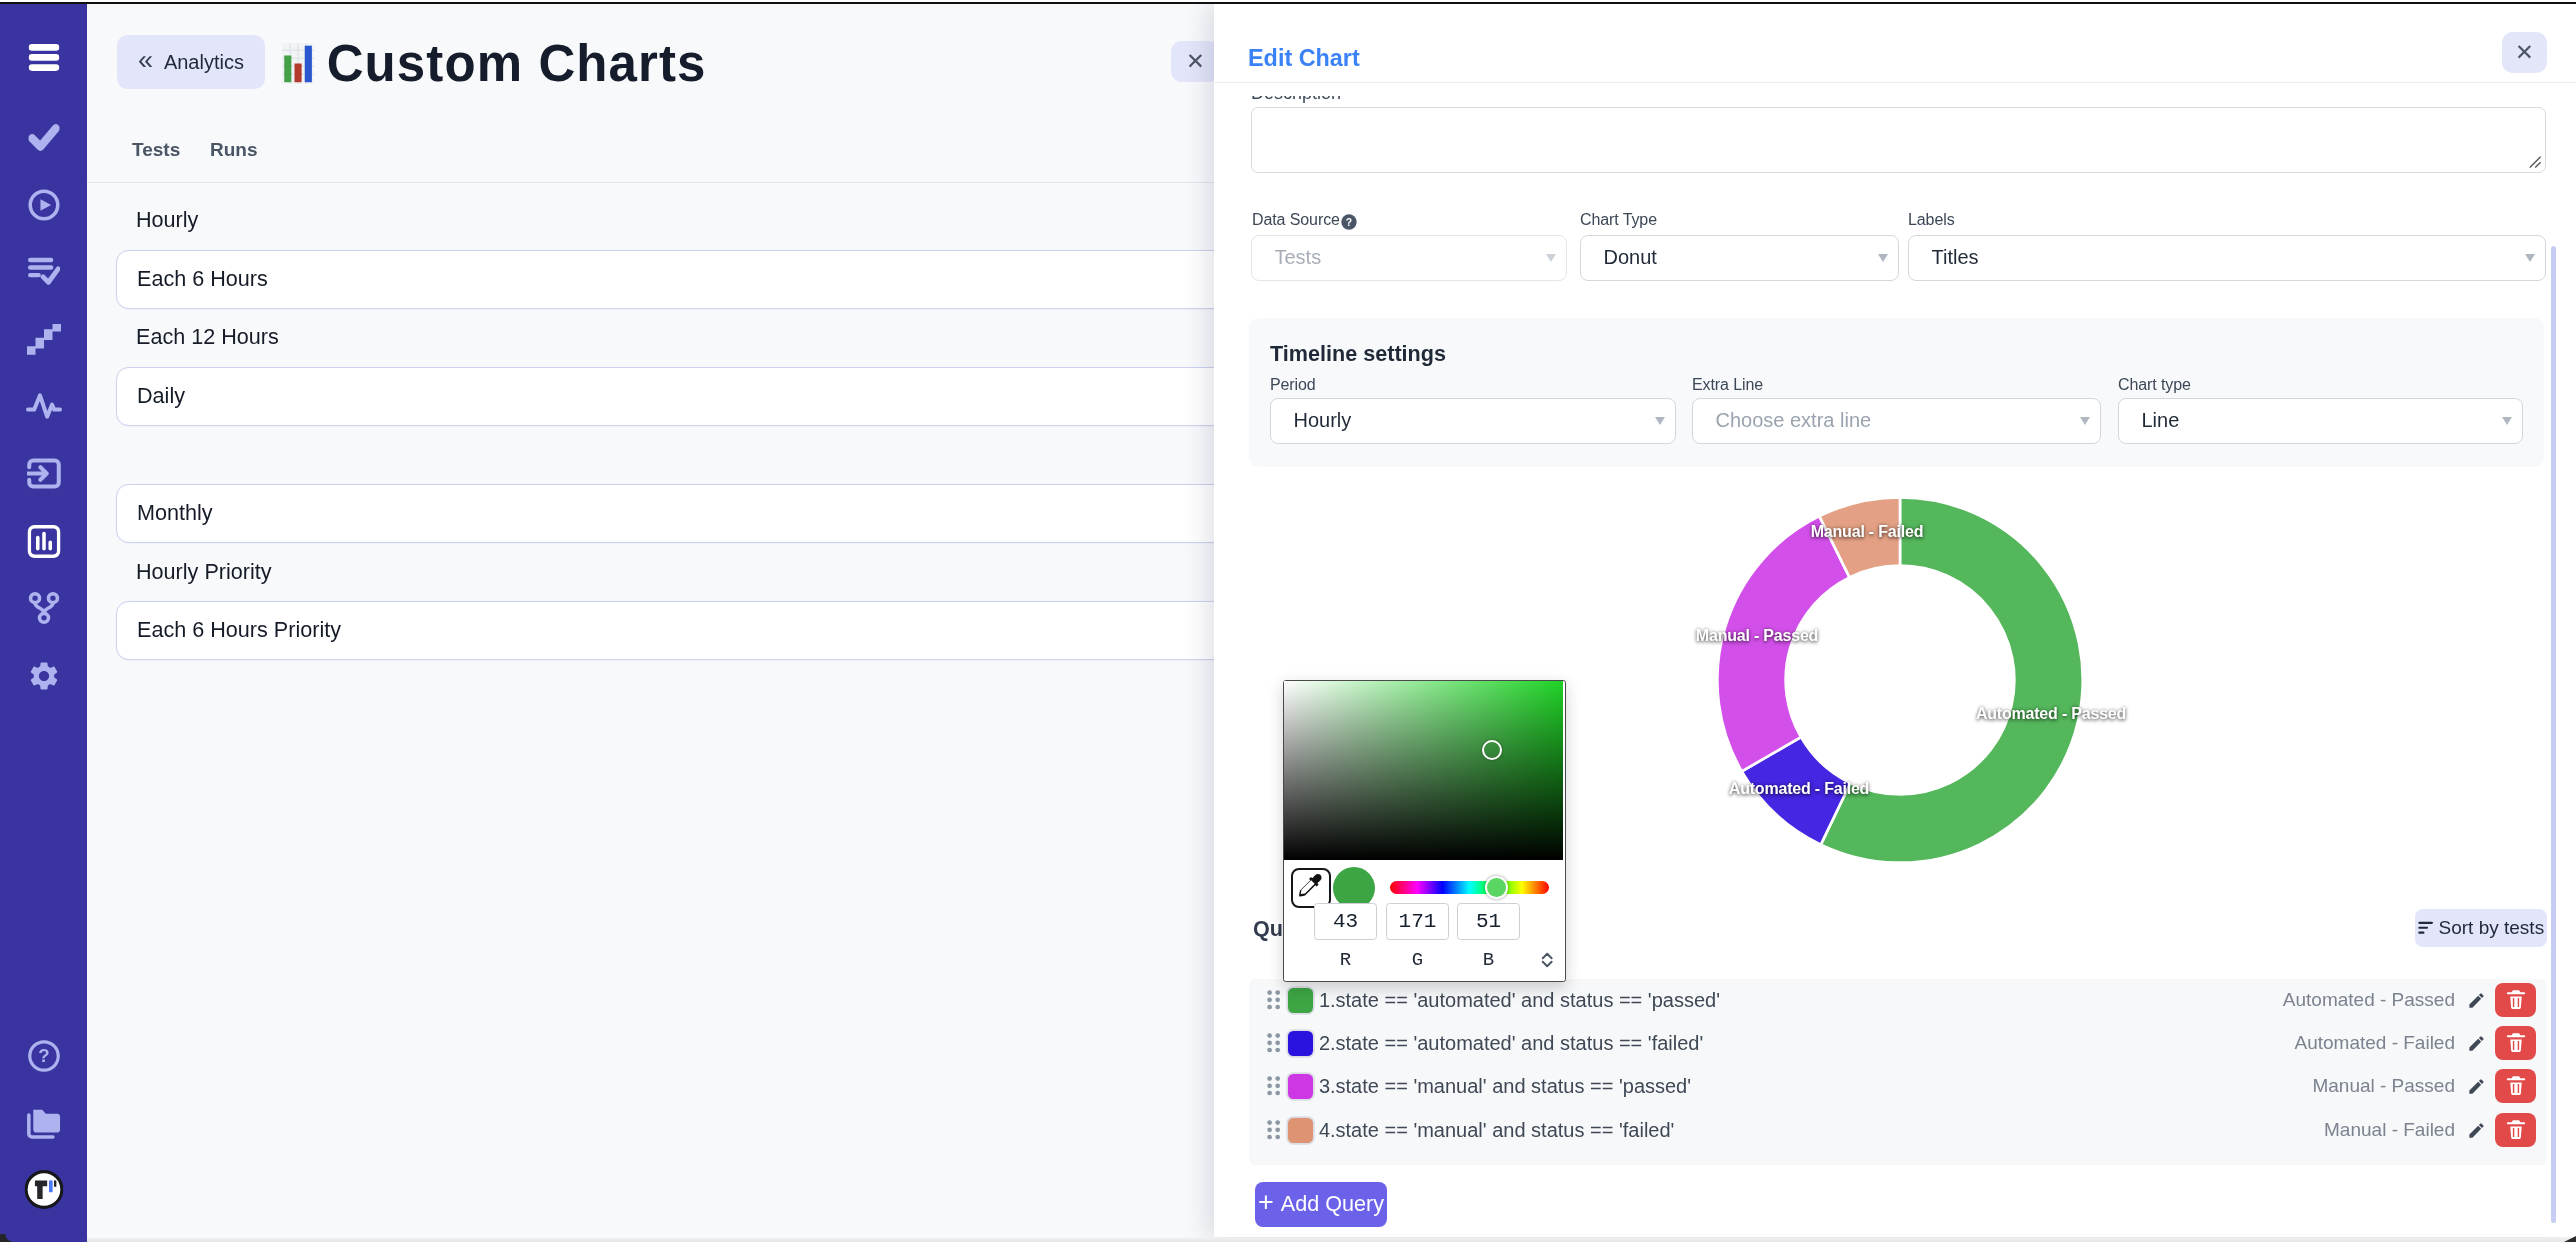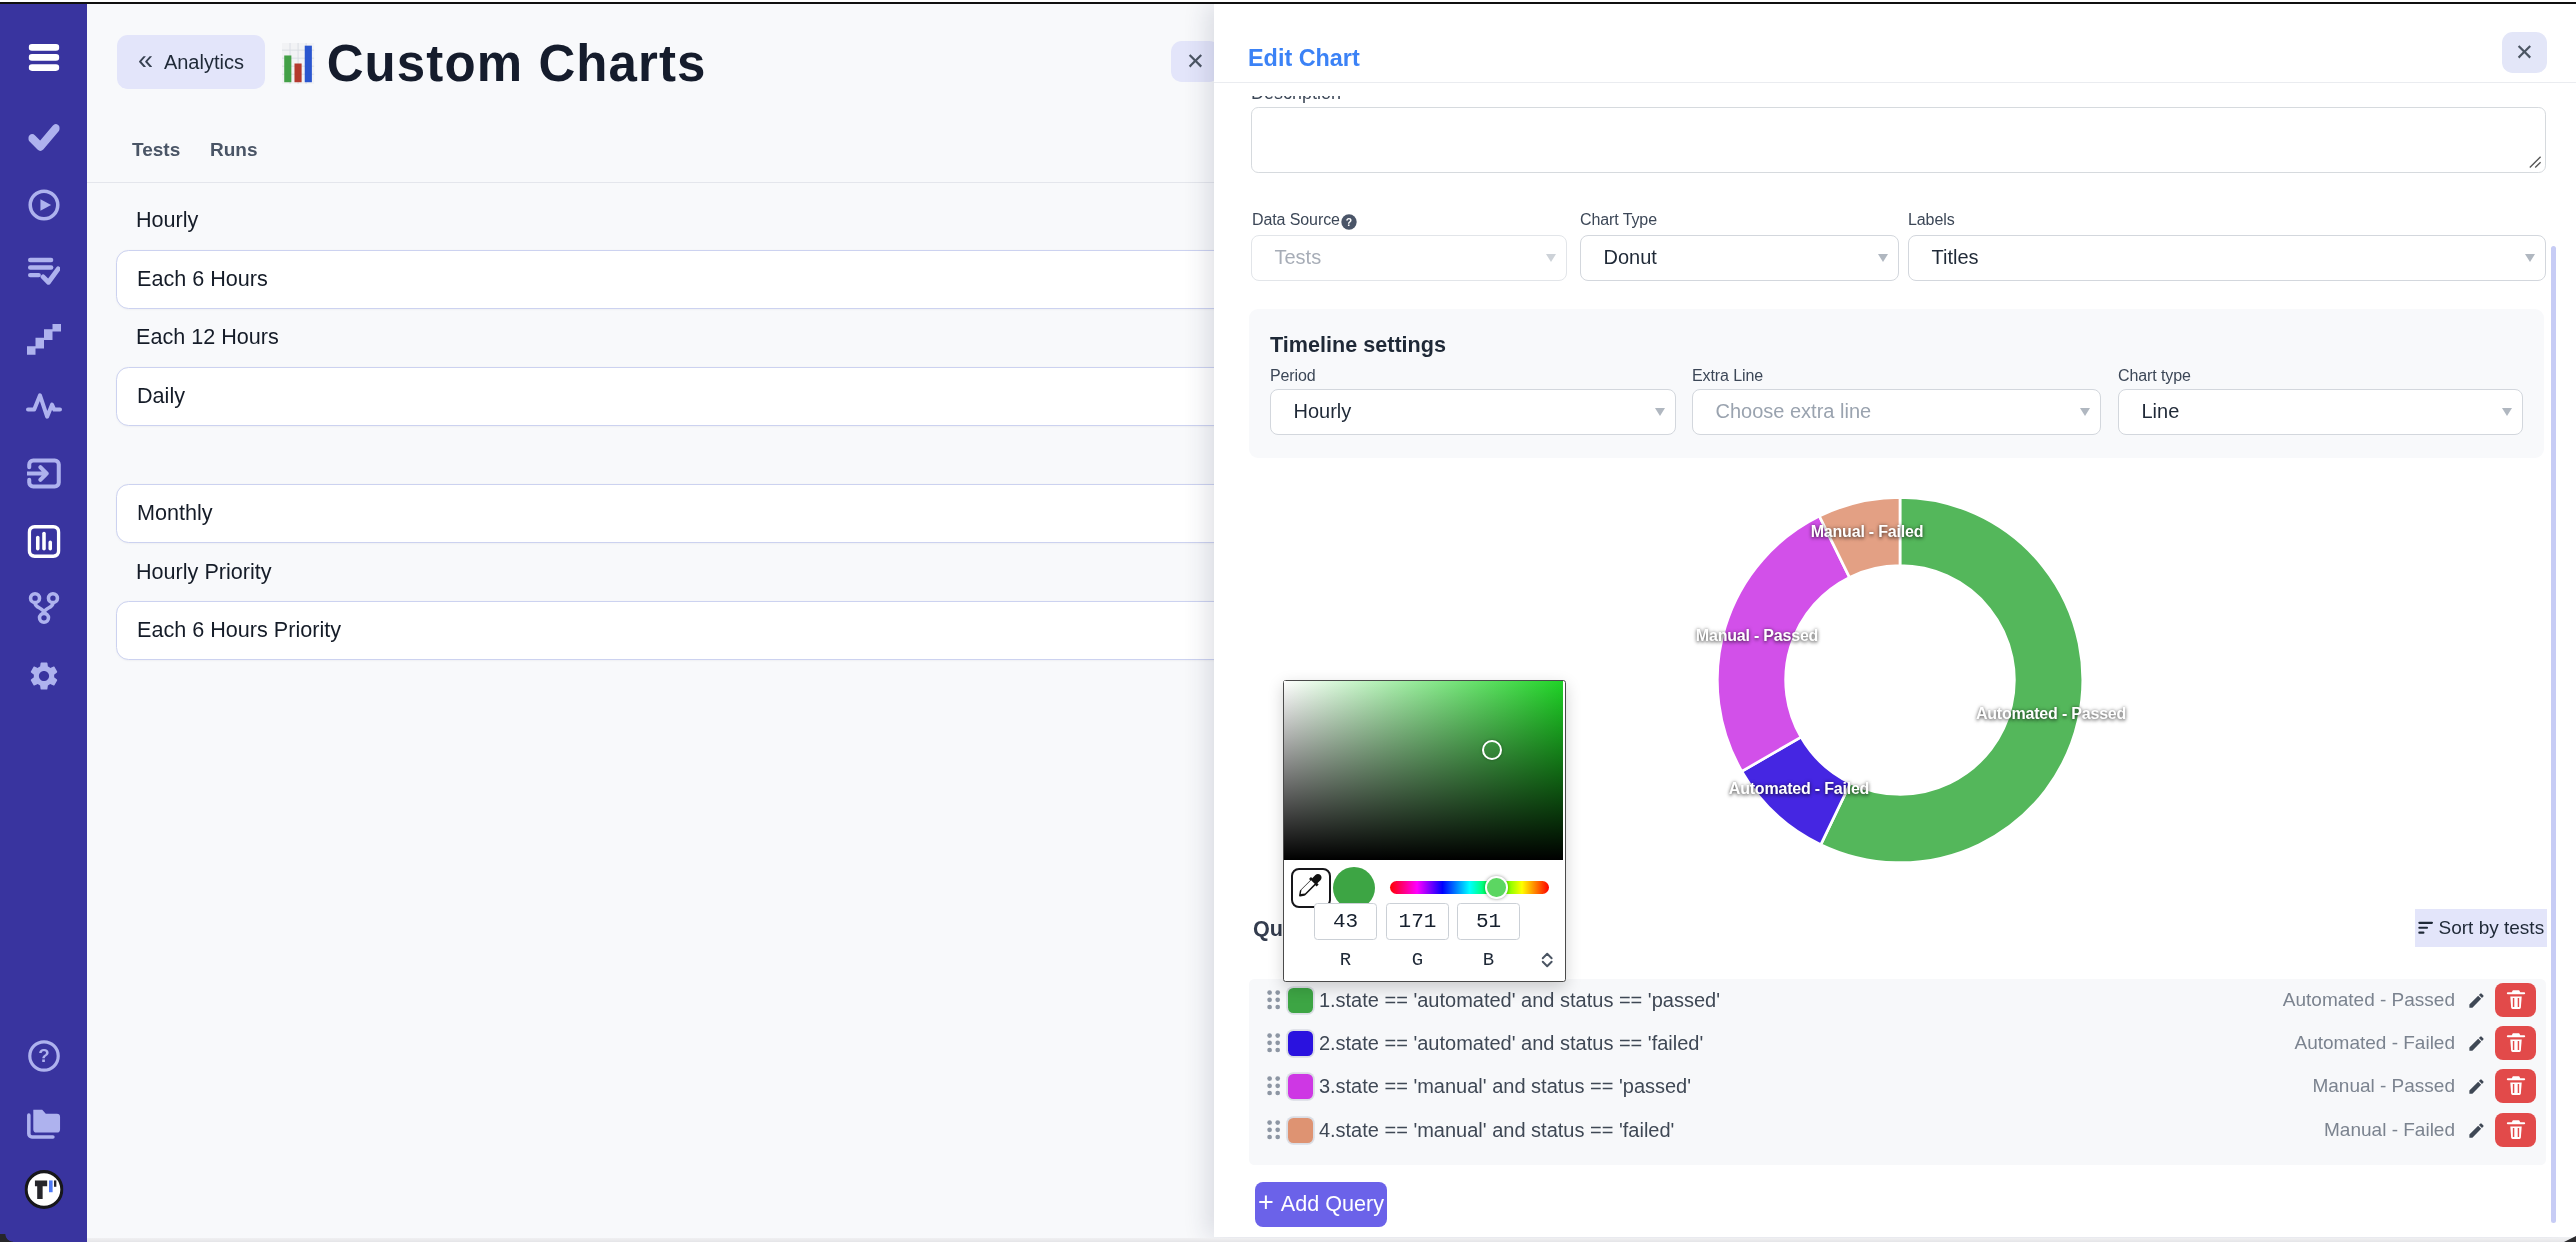--- a/index.html
+++ b/index.html
@@ -33,32 +33,32 @@
 #dclose { left:1288px; top:28px; width:45px; height:41px; background:#e3e6f8; border-radius:10.8px; color:#4b5563; font-size:22.5px; display:flex; align-items:center; justify-content:center;}
 #fragwrap { left:37px; top:92px; width:270px; height:11.7px; overflow:hidden; }
 #fragwrap span { position:absolute; left:0px; top:-12.6px; font-size:18px; color:#3c4757; }
 #ta { left:37px; top:103px; width:1295px; height:66px; border:0.9px solid #d6dade; border-radius:7.2px; background:#fff; }
 .flabel { font-size:16px; letter-spacing:-0.1px; color:#3c4757; }
 .sel { height:46px; border:0.9px solid #d3d7dd; border-radius:8px; background:#fff; display:flex; align-items:center; padding:0 22.5px; font-size:20px; color:#1f2937; position:absolute; }
 .sel .car { position:absolute; right:10px; top:50%; transform:translateY(-50%); width:0; height:0; border-left:5.9px solid transparent; border-right:5.9px solid transparent; border-top:8px solid #b0b7c0; }
 .sel.dis { color:#a7adb7; border-color:#e2e5e9; }
 .sel.dis .car { border-top-color:#cdd2d8; }
 .sel.ph { color:#9aa3af; }
-#tcard { left:35px; top:305px; width:1295px; height:149px; background:#f8f9fb; border-radius:9px;text-align:center; }
+#tcard { left:35px; top:314px; width:1295px; height:149px; background:#f8f9fb; border-radius:9px;text-align:center; }
 
 #qpanel { left:35px; top:975px; width:1297px; height:186px; background:#f7f8fa; border-radius:5.4px; }
 .qrow { position:absolute; left:0; width:1297px; height:43px; display:flex; align-items:center; }
 .handle { margin-left:17px; width:15.3px; height:21.6px; flex:none; }
 .swatch { margin-left:7.2px; width:25px; height:25px; border-radius:5.4px; flex:none; box-shadow:0 0 0 1.8px rgba(210,214,222,.8); }
 .qtext { margin-left:5.4px; font-family:Liberation Sans, sans-serif; font-size:20px; color:#3f4855; white-space:pre; }
 .qlabel { position:absolute; right:91px; font-size:19px; color:#7b838f; }
 .qpen { position:absolute; right:60px; width:19px; height:19px; }
 .qdel { position:absolute; right:10px; width:41px; height:34px; background:#e24a4a; border-radius:8px; display:flex; align-items:center; justify-content:center; }
 #addq { left:41px; top:1178px; width:132px; height:45px; background:#6b62e9; border-radius:8px; color:#fff; font-size:21.6px; display:flex; align-items:center; justify-content:center; gap:7.2px; white-space:nowrap; }
-#sortbtn { left:1201px; top:905px; width:132px; height:38px; background:#e3e5fa; border-radius:0; font-size:19px; color:#1f2937; display:flex; align-items:center; justify-content:center; gap:5.4px; white-space:nowrap;}
+#sortbtn { left:1201px; top:905px; width:132px; height:38px; background:#e3e5fa; border-radius:8px; font-size:19px; color:#1f2937; display:flex; align-items:center; justify-content:center; gap:5.4px; white-space:nowrap;}
 #queries { left:39px; top:912px; font-size:21.6px; font-weight:700; color:#333c4e; }
 #scrollbar { left:1337px; top:242px; width:5.4px; height:977px; background:#c7ccf5; border-radius:2.7px; }
 
 #picker { left:69px; top:676px; width:283px; height:302px; background:#fff; border:1.8px solid #4a4a4a; border-radius:2.7px; z-index:20; box-shadow:0 5.4px 16px rgba(0,0,0,.18);font-family:Liberation Mono, monospace; }
 #sat { position:absolute; left:0px; top:0px; width:279px; height:179px;
   background:linear-gradient(to bottom, rgba(0,0,0,0) 0%, #000 100%), linear-gradient(to right, #fff 0%, #1fd226 100%); }
 #satmark { position:absolute; left:198px; top:59px; width:20px; height:20px; border:2.7px solid #fff; border-radius:50%; box-shadow:0 0 2.7px rgba(0,0,0,.4); }
 #eyed { position:absolute; left:7.2px; top:187px; width:40px; height:40px; border:2.7px solid #16161a; border-radius:8px; }
 #curcol { position:absolute; left:49px; top:186px; width:42px; height:42px; border-radius:50%; background:#3da544; }
 #hue { position:absolute; left:106px; top:200px; width:159px; height:13.5px; border-radius:7.2px;

